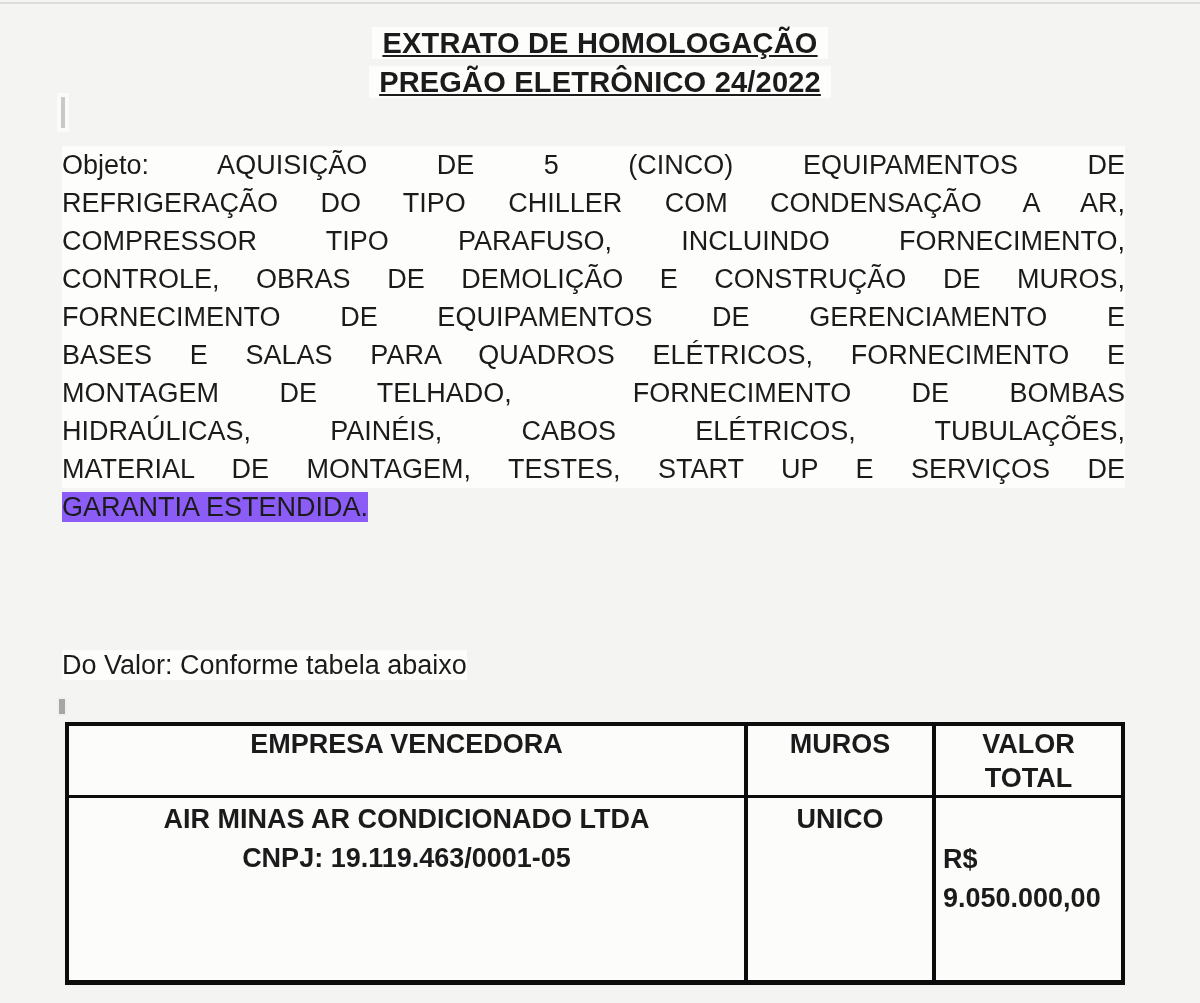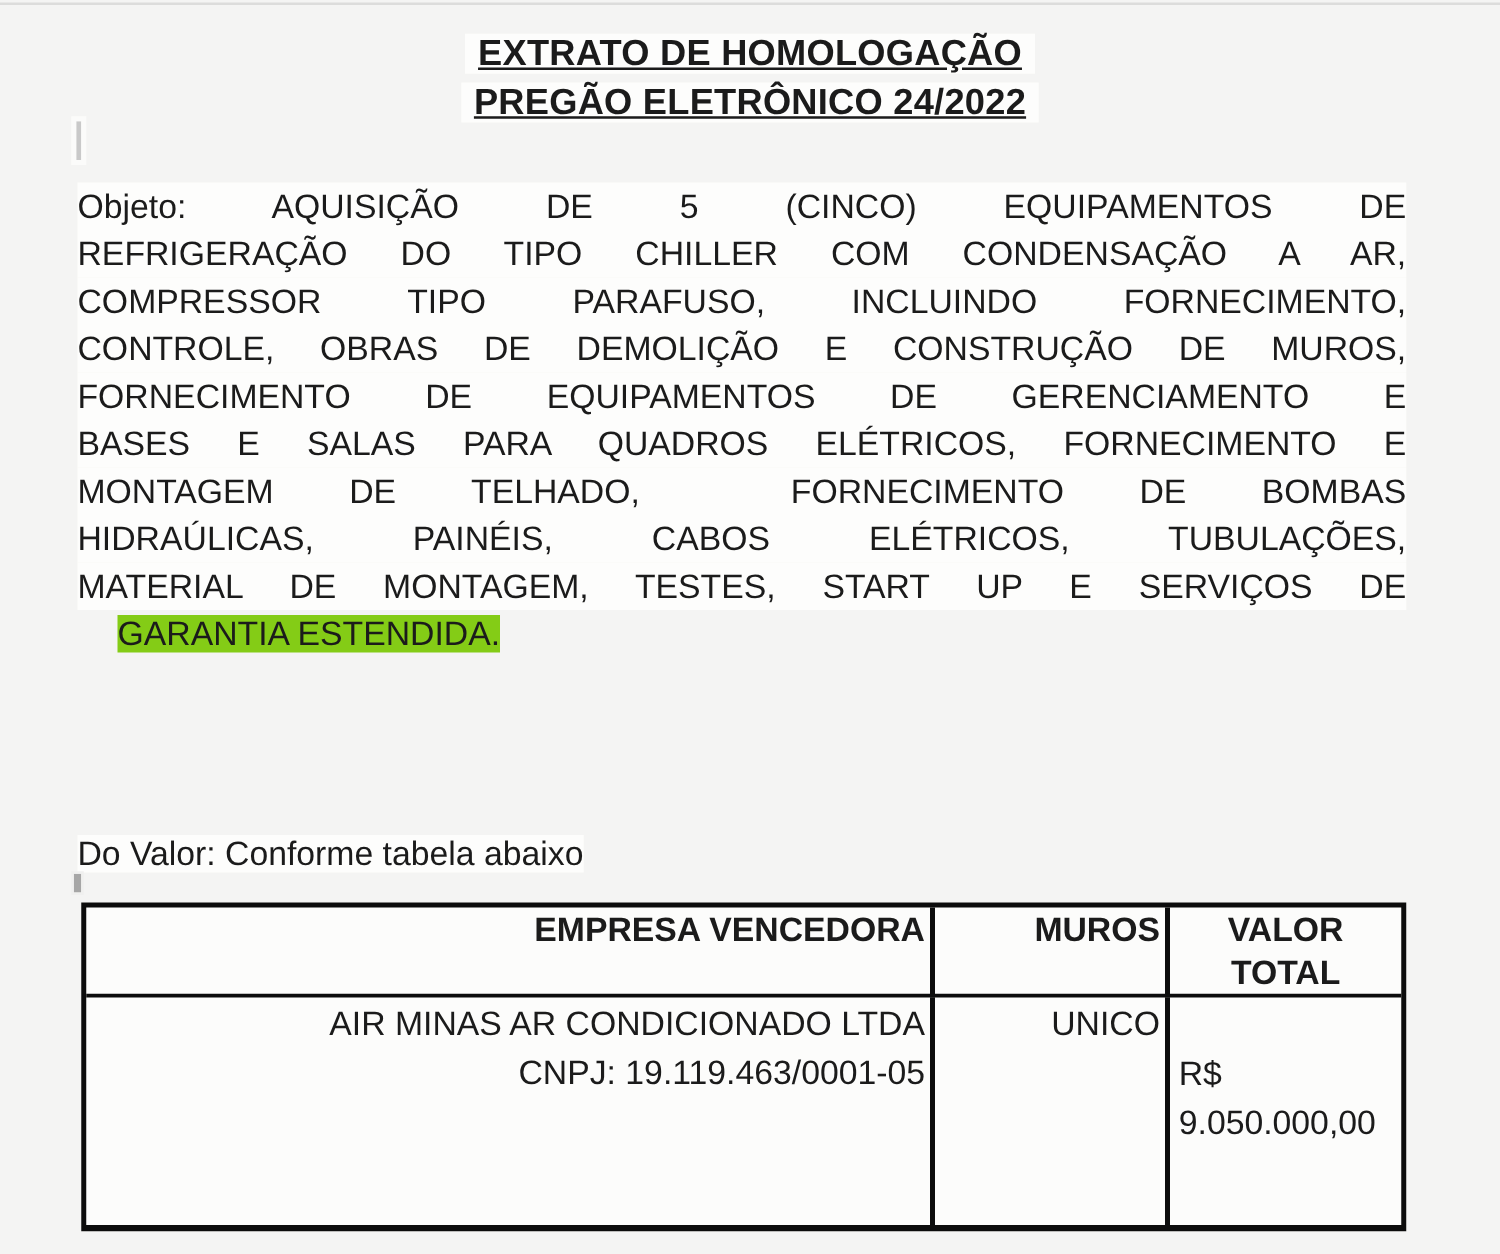--- a/index.html
+++ b/index.html
@@ -38,24 +38,24 @@
     position: absolute; left: 62px; top: 146px; width: 1063px;
     font-size: 27px; line-height: 38px;
   }
   .jline {
     text-align: justify;
     text-align-last: justify;
     background: #fdfdfc;
     white-space: normal;
   }
   .jline-last { text-align: left; }
-  .jline-last span { background: #84cc16; margin-left: 32px; }
+  .jline-last span { background: #8b5cf6; }
   
   .valor-note {
-    position: absolute; left: 62px; top: 664px;
+    position: absolute; left: 62px; top: 646px;
     font-size: 27px; line-height: 38px;
   }
   .valor-note span { background: #fdfdfc; }
   
   table.wtable {
     position: absolute; left: 65px; top: 722px;
     width: 1060px;
     border-collapse: separate; border-spacing: 0;
     table-layout: fixed;
     border: 4px solid #0c0c0c;
@@ -64,23 +64,23 @@
     font-size: 27px;
   }
   table.wtable th {
     font-weight: bold; text-align: center; vertical-align: top;
     line-height: 34px; height: 63px; padding: 1px 4px 0 4px;
     border-bottom: 3px solid #0c0c0c;
   }
   table.wtable td {
     vertical-align: top; text-align: center;
     line-height: 39px; height: 140px; padding: 2px 4px 0 4px;
-    font-weight: normal;
+    font-weight: bold;
   }
-  table.wtable .v-sep { border-right: 4px solid #0c0c0c; text-align: right; }
+  table.wtable .v-sep { border-right: 4px solid #0c0c0c; }
   table.wtable td.valor-cell {
     text-align: left; padding-left: 7px; padding-top: 42px;
   }
 </style>
 </head>
 <body>
 
 <div>
 
   <div class="hairline-top"></div>

